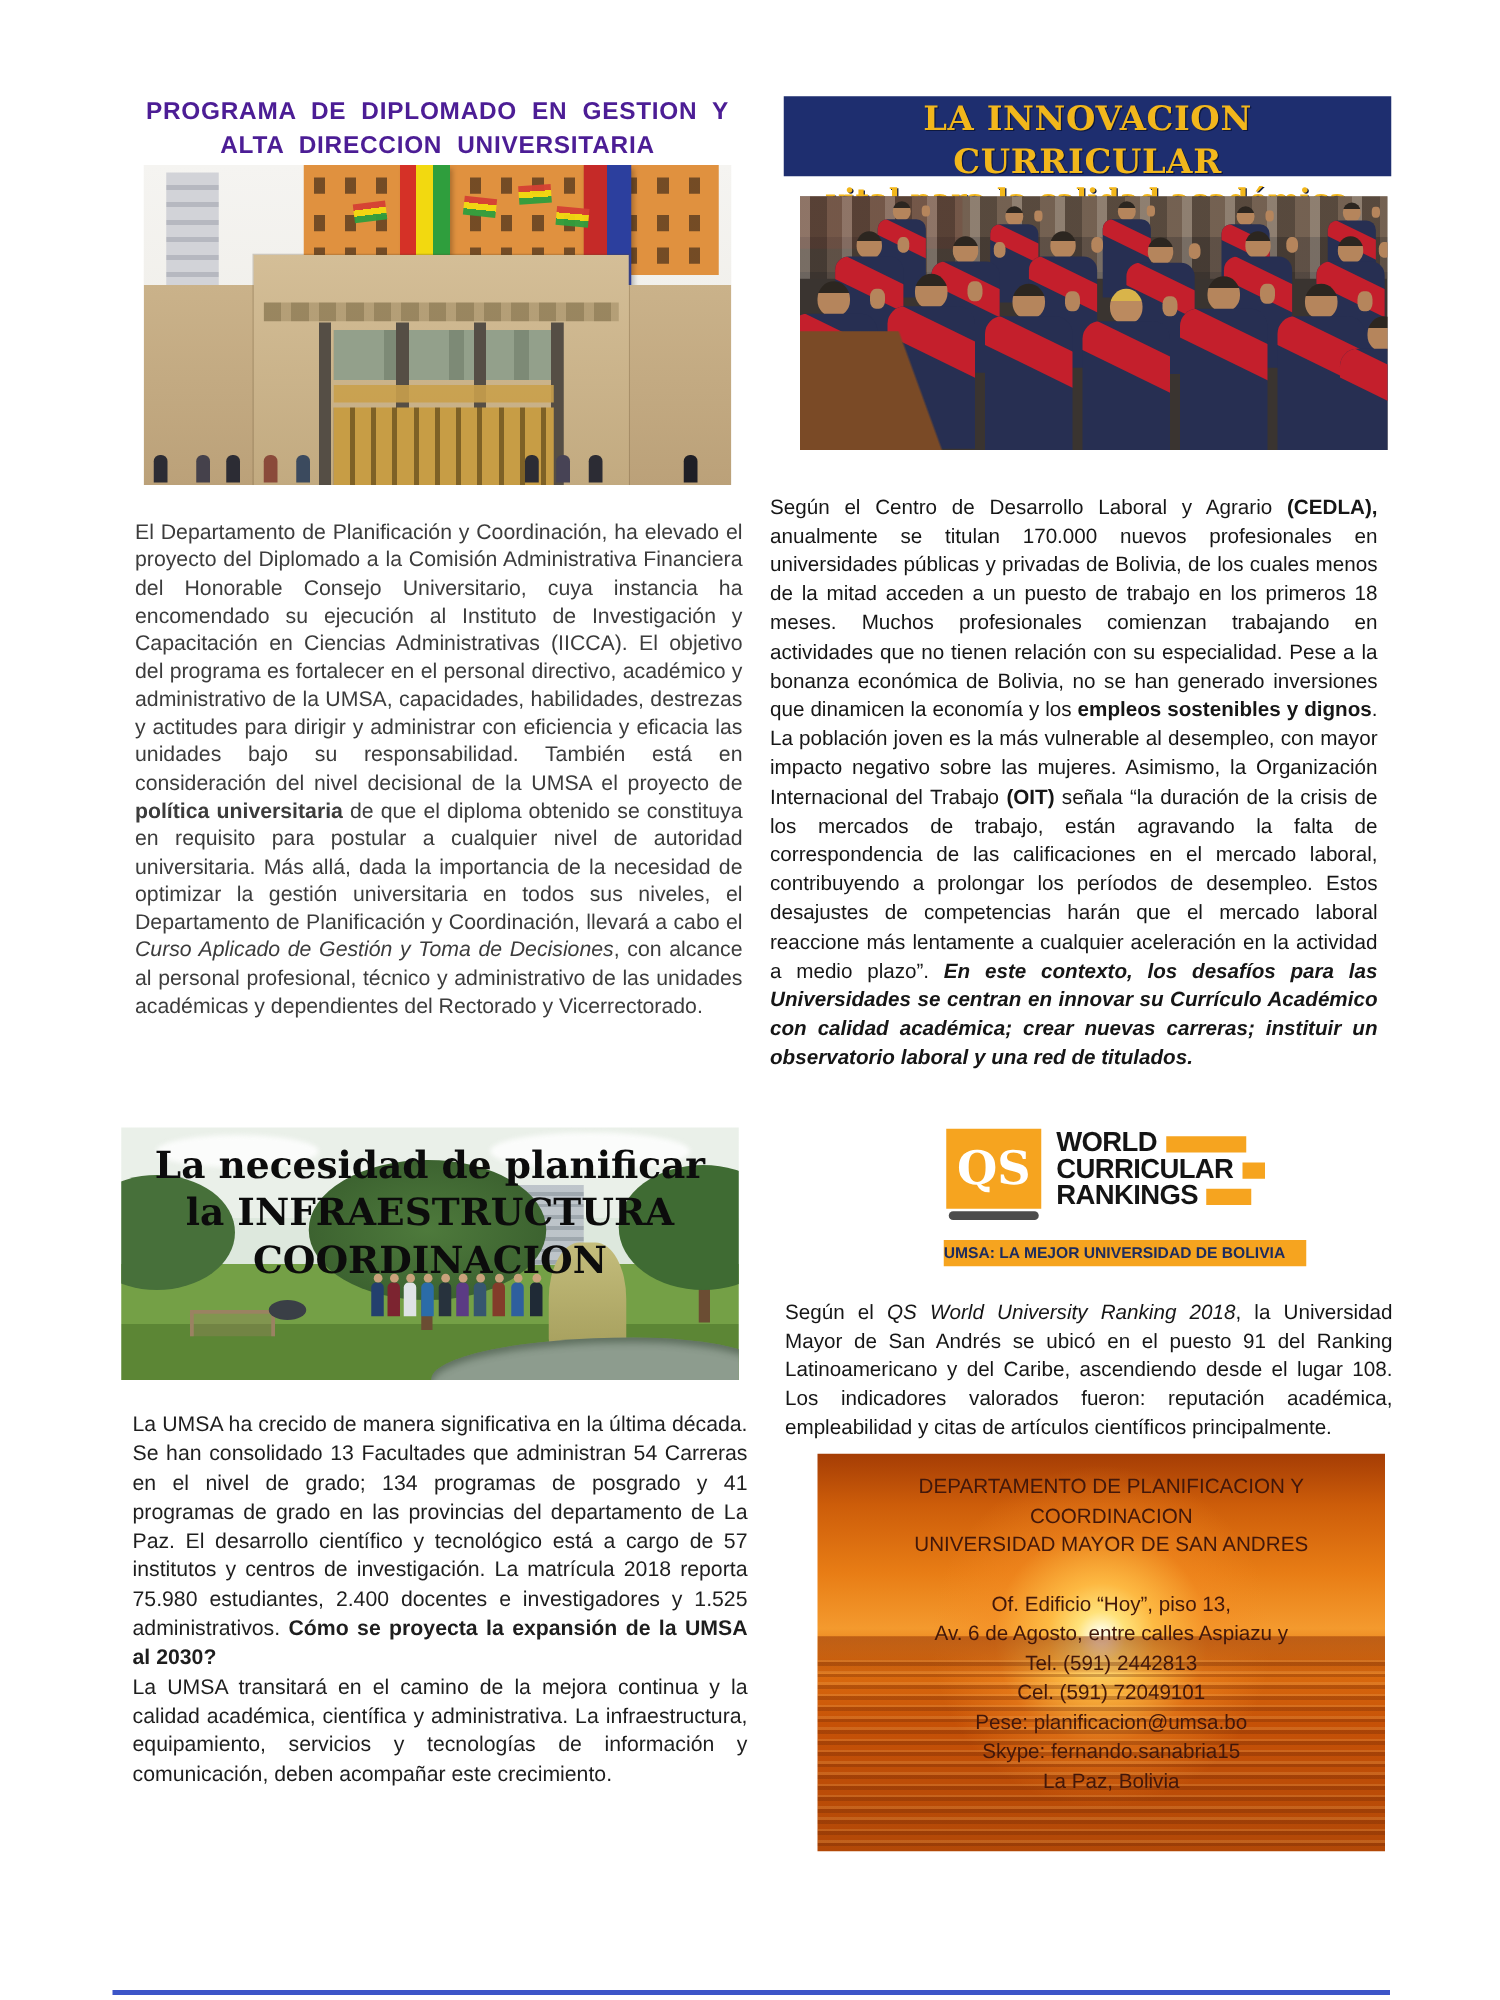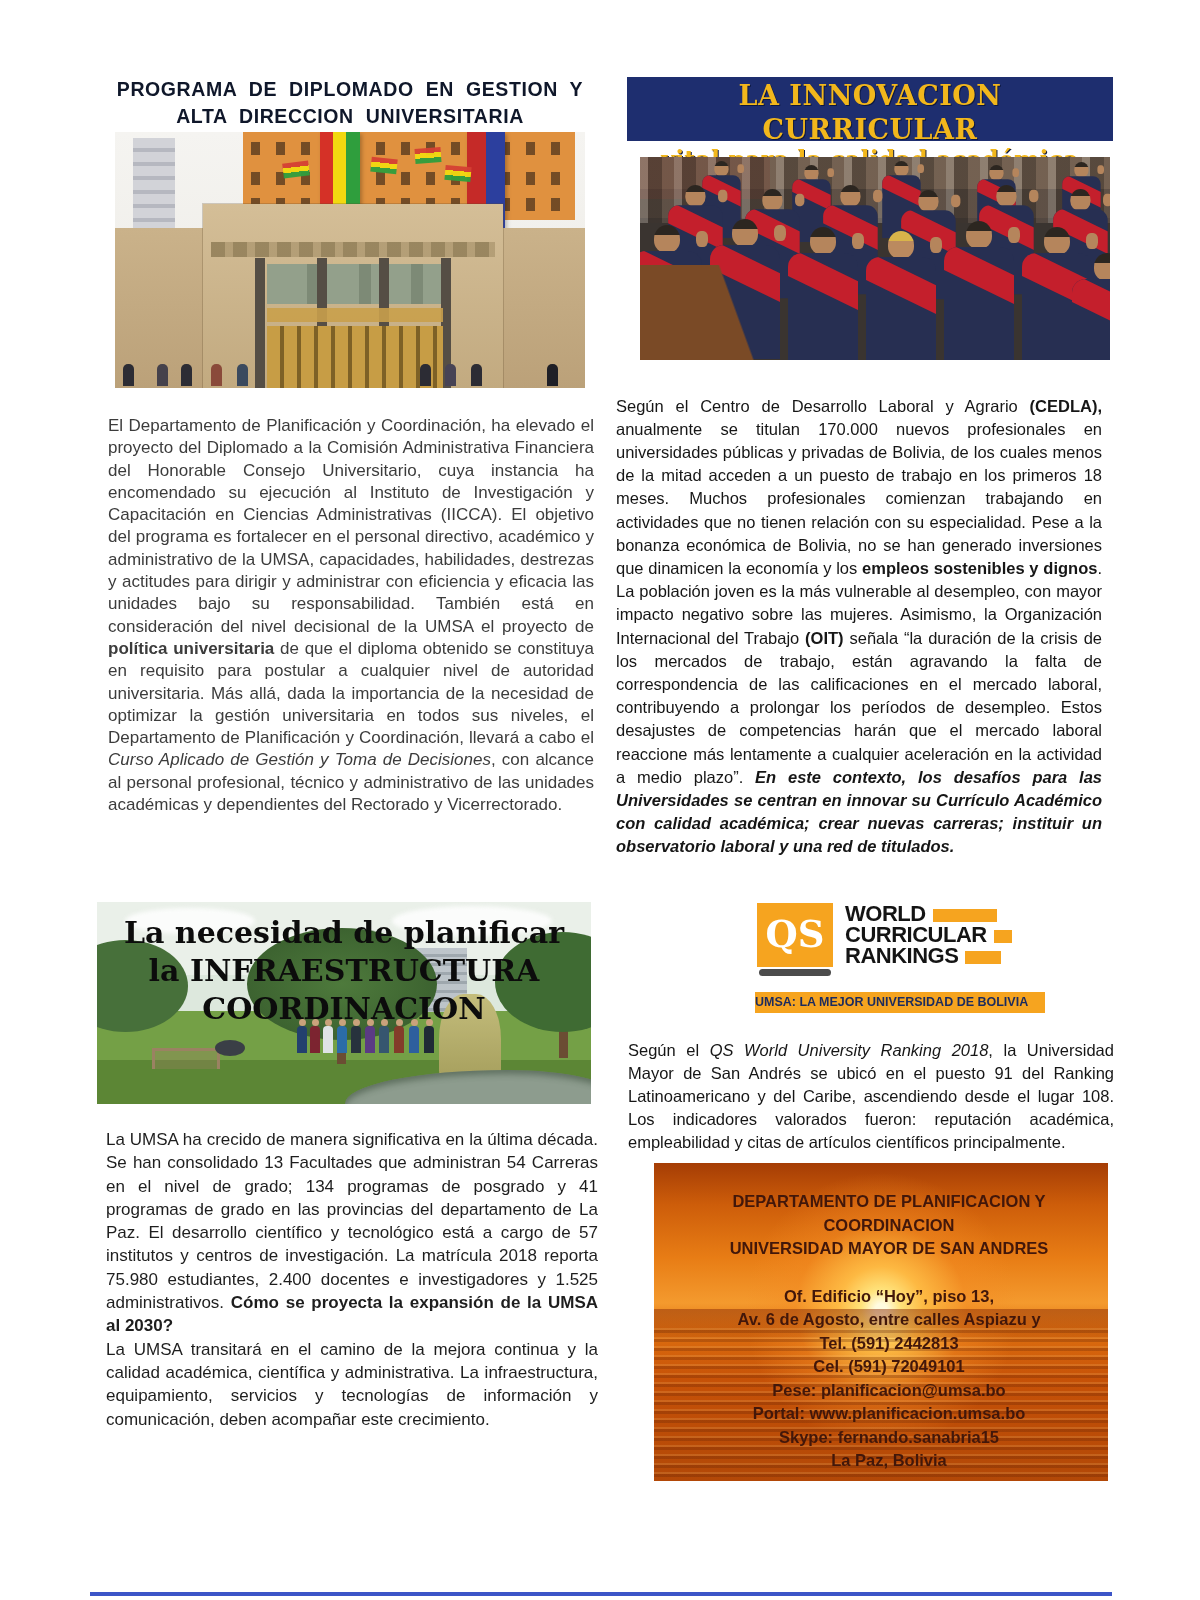--- a/index.html
+++ b/index.html
@@ -1,21 +1,21 @@
 <!DOCTYPE html>
 <html><head>
 <meta charset="utf-8">
 <style>
   html,body{margin:0;padding:0;background:#ffffff;}
   .page{position:relative;width:1200px;height:1600px;background:#ffffff;overflow:hidden;
         font-family:"Liberation Sans",sans-serif;color:#222;}
 
   
   .l-title{position:absolute;left:95px;top:76px;width:510px;text-align:center;
-           font-weight:bold;font-size:19.5px;line-height:27px;color:#0f172a;
+           font-weight:bold;font-size:19.5px;line-height:27px;color:#4c1d95;
            letter-spacing:.6px;word-spacing:6px;}
 
   
   .ph-building{position:absolute;left:115px;top:132px;width:470px;height:256px;overflow:hidden;
                background:linear-gradient(#f5f4f1,#eceae4);}
   .bd-tower{position:absolute;left:18px;top:6px;width:42px;height:158px;
             background:repeating-linear-gradient(180deg,#d2d3d8 0 10px,#b6b8c0 10px 14px);}
   .bd-upper{position:absolute;left:128px;top:0;width:332px;height:88px;background:#e0913f;}
   .bd-winrow{position:absolute;left:8px;right:8px;height:13px;
              background:repeating-linear-gradient(90deg,rgba(70,46,26,.7) 0 9px,transparent 9px 25px);}
@@ -131,22 +131,22 @@
 
   
   .banner{position:absolute;left:654px;top:1163px;width:454px;height:318px;overflow:hidden;
     background:
       radial-gradient(circle at 50% 46%, #fffbe0 0 2%, #ffe27a 7%, rgba(255,190,70,.9) 15%, rgba(244,140,35,.45) 30%, transparent 48%),
       linear-gradient(180deg,#a53d05 0%,#cd5d0a 13%,#e87d15 30%,#f49a2e 44%,#df7110 52%,#c65107 68%,#b24807 100%);}
   .banner::before{content:"";position:absolute;left:0;right:0;top:46%;height:9%;
       background:linear-gradient(rgba(140,45,5,.5),rgba(175,75,12,.25));}
   .banner::after{content:"";position:absolute;left:0;right:0;top:52%;bottom:0;
       background:repeating-linear-gradient(180deg,rgba(255,205,125,.18) 0 2px,rgba(95,32,5,.28) 2px 5px,transparent 5px 9px);}
-  .banner-text{position:absolute;left:16px;right:0;top:0;padding-top:27px;text-align:center;z-index:2;
-               font-weight:bold;font-size:16.5px;line-height:23.5px;color:#42170a;}
+  .banner-text{position:absolute;left:16px;right:0;top:0;padding-top:15px;text-align:center;z-index:2;
+               font-weight:normal;font-size:16.5px;line-height:23.5px;color:#42170a;}
   .banner-text .bl.gap{margin-top:24px;}
 
   .bottom-rule{position:absolute;left:90px;top:1592px;width:1022px;height:4px;background:#3c55c8;}
 </style>
 </head>
 <body>
 
 <div class="page">
 
   <div class="l-title">
@@ -350,20 +350,19 @@
   <div class="banner">
     <div class="banner-text">
       <div class="bl">DEPARTAMENTO DE PLANIFICACION Y</div>
       <div class="bl">COORDINACION</div>
       <div class="bl">UNIVERSIDAD MAYOR DE SAN ANDRES</div>
       <div class="bl gap">Of. Edificio “Hoy”, piso 13,</div>
       <div class="bl">Av. 6 de Agosto, entre calles Aspiazu y</div>
       <div class="bl">Tel. (591) 2442813</div>
       <div class="bl">Cel. (591) 72049101</div>
       <div class="bl">Pese: planificacion@umsa.bo</div>
-      <div class="bl">Portal: www.planificacion.umsa.bo</div>
       <div class="bl">Skype: fernando.sanabria15</div>
       <div class="bl">La Paz, Bolivia</div>
     </div>
   </div>
 
   <div class="bottom-rule"></div>
 </div>
 
 </body></html>

